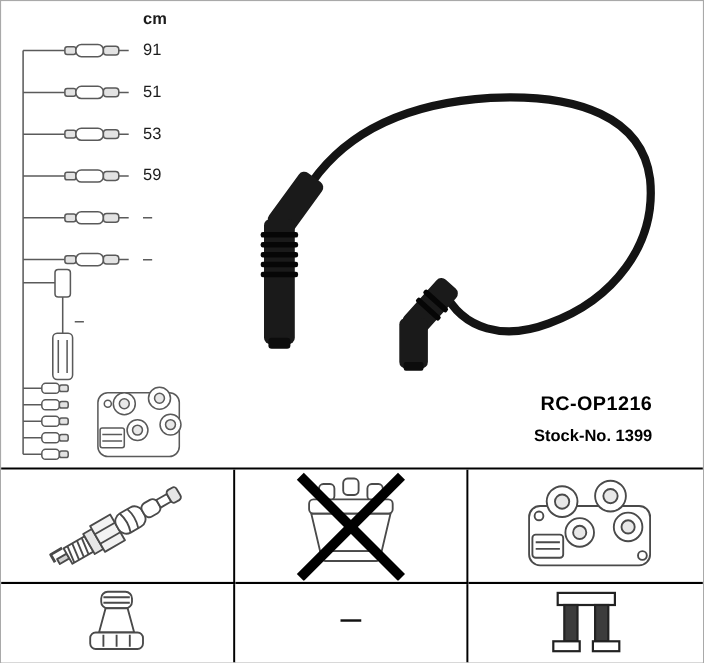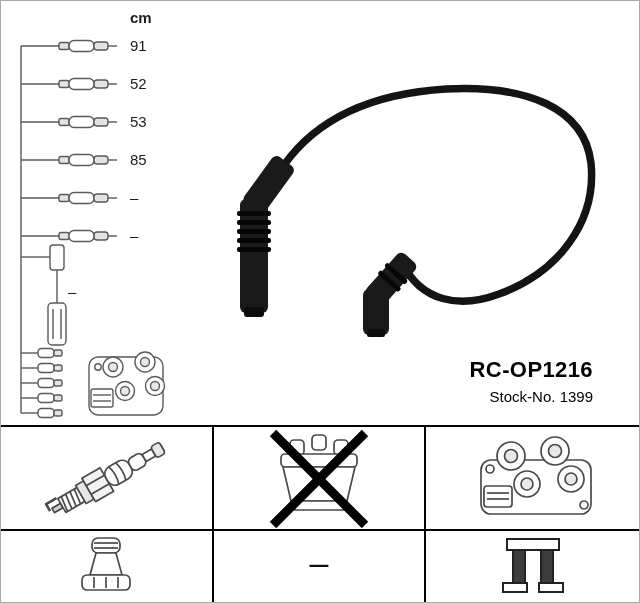--- a/index.html
+++ b/index.html
@@ -12,25 +12,25 @@
   .top-svg{position:absolute;left:0;top:0;}
   .len-label{
     position:absolute;left:129px;width:46px;font-size:15px;color:#1c1c1c;
     line-height:18px;white-space:nowrap;
   }
   .len-label.unit{font-weight:bold;}
   .coil-wire-label{
     position:absolute;left:67px;top:282px;font-size:15px;color:#1c1c1c;line-height:18px;
   }
   .part-no{
-    position:absolute;right:48px;top:356px;font-size:22px;font-weight:bold;
+    position:absolute;right:48px;top:356px;font-size:18px;font-weight:bold;
     letter-spacing:.4px;color:#000;
   }
   .stock-no{
-    position:absolute;right:48px;top:387px;font-size:15px;font-weight:normal;color:#000;margin-left:43px;
+    position:absolute;right:48px;top:387px;font-size:15px;font-weight:bold;color:#000;margin-left:43px;
   }
   .bottom-grid{
     position:absolute;left:0;top:424px;width:638px;height:177px;
     display:grid;grid-template-columns:1fr 1fr 1fr;grid-template-rows:104px 1fr;
     border-top:2px solid #000;background:#fff;
   }
   .cell{
     display:flex;align-items:center;justify-content:center;
     border-right:2px solid #000;border-bottom:2px solid #000;background:#fff;
   }
@@ -124,23 +124,23 @@
             <rect x="-14" y="-24" width="28" height="5" rx="2" fill="#060606"></rect>
           </g>
           <rect x="362" y="288" width="26" height="46" rx="6"></rect>
           <rect x="366" y="328" width="18" height="8" rx="2" fill="#0c0c0c"></rect>
         </g>
       </g>
     </svg>
 
     <div class="len-label unit" style="top:8px">cm</div>
     <div class="len-label" style="top:36px">91</div>
-    <div class="len-label" style="top:74px">52</div>
+    <div class="len-label" style="top:74px">51</div>
     <div class="len-label" style="top:112px">53</div>
-    <div class="len-label" style="top:150px">85</div>
+    <div class="len-label" style="top:150px">59</div>
     <div class="len-label" style="top:188px">–</div>
     <div class="len-label" style="top:226px">–</div>
     <div class="coil-wire-label">–</div>
 
     <div class="part-no">RC-OP1216</div>
     <div class="stock-no">Stock-No. 1399</div>
   </div>
 
   <div class="bottom-grid">
 

